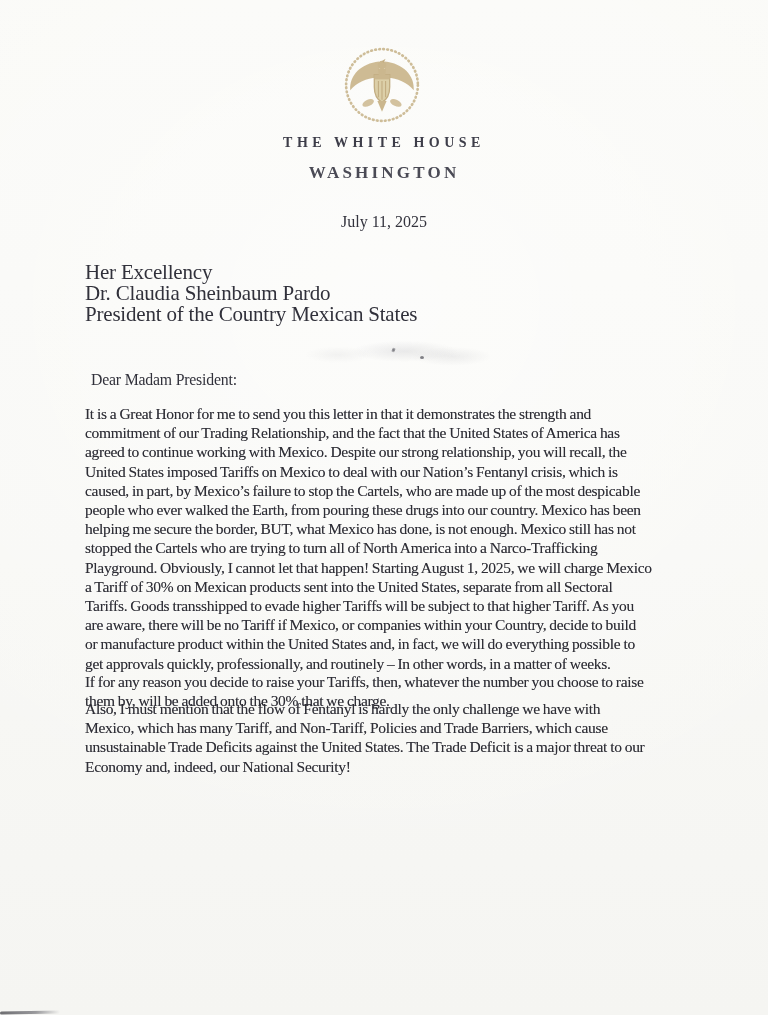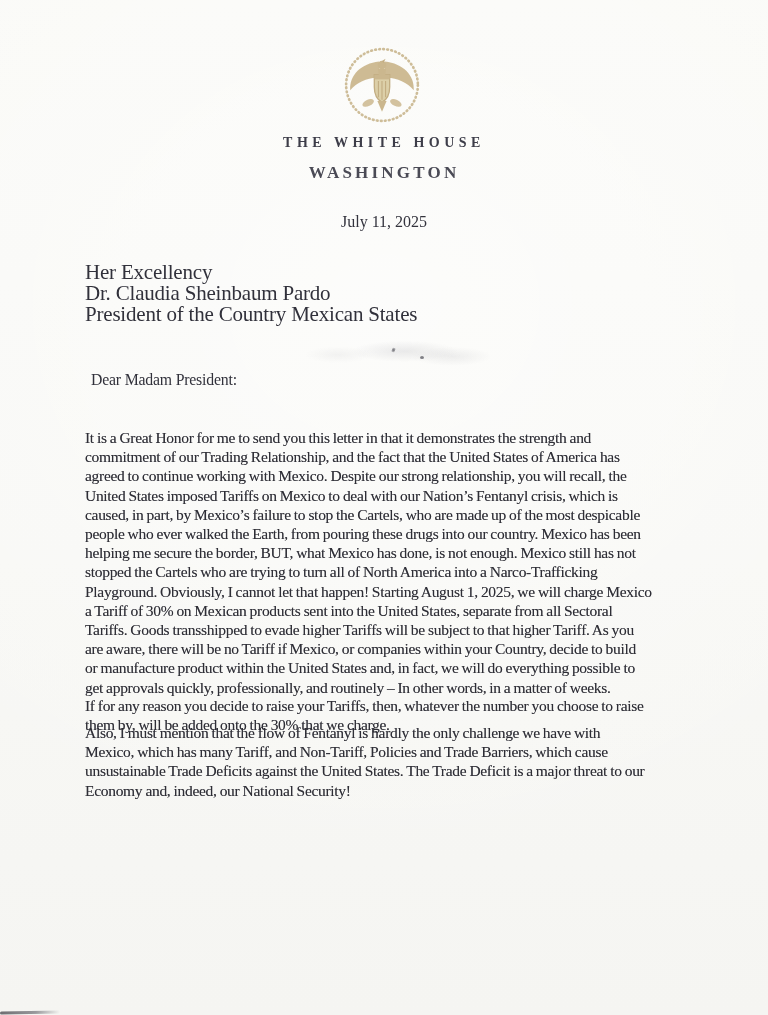--- a/index.html
+++ b/index.html
@@ -81,21 +81,20 @@
     position: absolute;
     left: 85px;
     width: 652px;
     font-size: 15.5px;
     line-height: 19.2px;
     letter-spacing: -0.3px;
     word-spacing: -0.5px;
     white-space: pre-line;
     color: #2e2e36;
     text-shadow: 0 0 0.45px rgba(46,46,56,0.45);
-    margin-top: 24px;
   }
   .para-1 { top: 404px; }
   .para-2 { top: 672px; }
   .para-3 { top: 699px; }
   
   .smudge {
     position: absolute;
     left: 300px;
     top: 336px;
     width: 190px;

